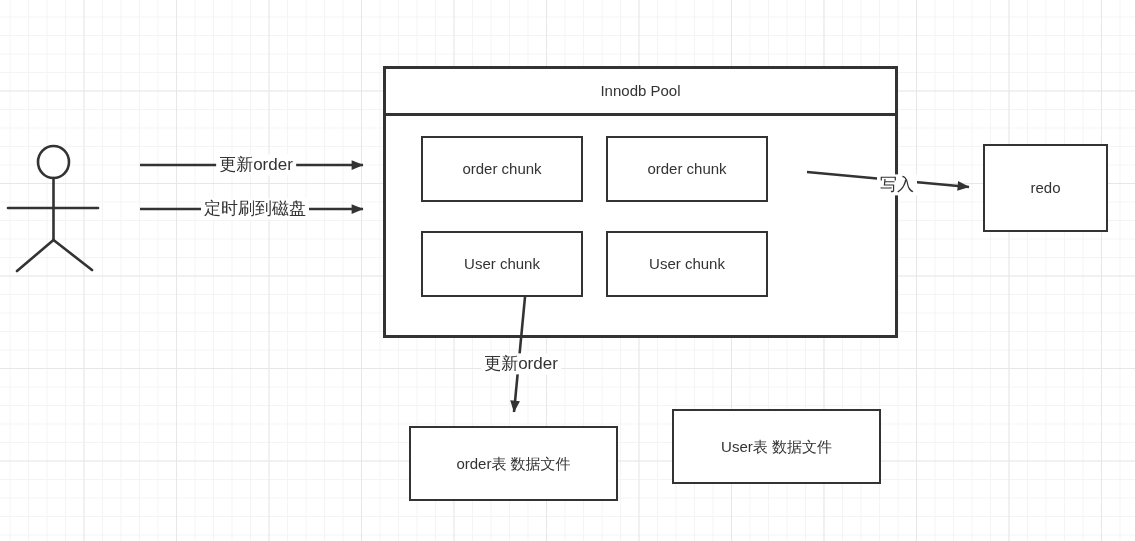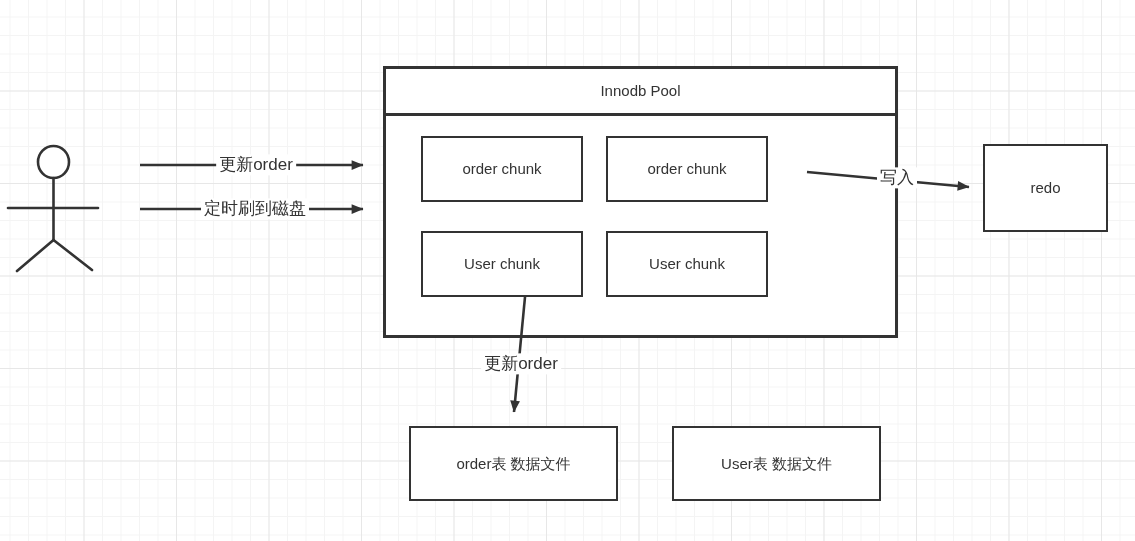--- a/index.html
+++ b/index.html
@@ -50,41 +50,41 @@
     font-size: 15px;
     color: #333333;
   }
   .chunk { width: 162px; height: 66px; }
   .chunk-order-1 { left: 421px; top: 136px; }
   .chunk-order-2 { left: 606px; top: 136px; }
   .chunk-user-1  { left: 421px; top: 231px; }
   .chunk-user-2  { left: 606px; top: 231px; }
   .redo-node { left: 983px; top: 144px; width: 125px; height: 88px; }
   .table-file-order { left: 409px; top: 426px; width: 209px; height: 75px; }
-  .table-file-user  { left: 672px; top: 426px; width: 209px; height: 75px; }
+  .table-file-user  { left: 672px; top: 409px; width: 209px; height: 75px; }
 
   .connector-layer {
     position: absolute;
     left: 0; top: 0;
     width: 1135px; height: 541px;
     pointer-events: none;
   }
   .edge-label {
     position: absolute;
     transform: translate(-50%, -50%);
     background: #ffffff;
     color: #333333;
     font-size: 17px;
     padding: 0 3px;
     white-space: nowrap;
     line-height: 1.25;
   }
   .lbl-update-order { left: 256px; top: 165px; }
   .lbl-update-user  { left: 255px; top: 209px; }
-  .lbl-write        { left: 897px; top: 178px; }
+  .lbl-write        { left: 897px; top: 185px; }
   .lbl-flush        { left: 521px; top: 364px; }
 </style>
 </head>
 <body>
 
 <div class="canvas">
 
   <div class="node pool">
     <div class="pool-title">Innodb Pool</div>
   </div>

